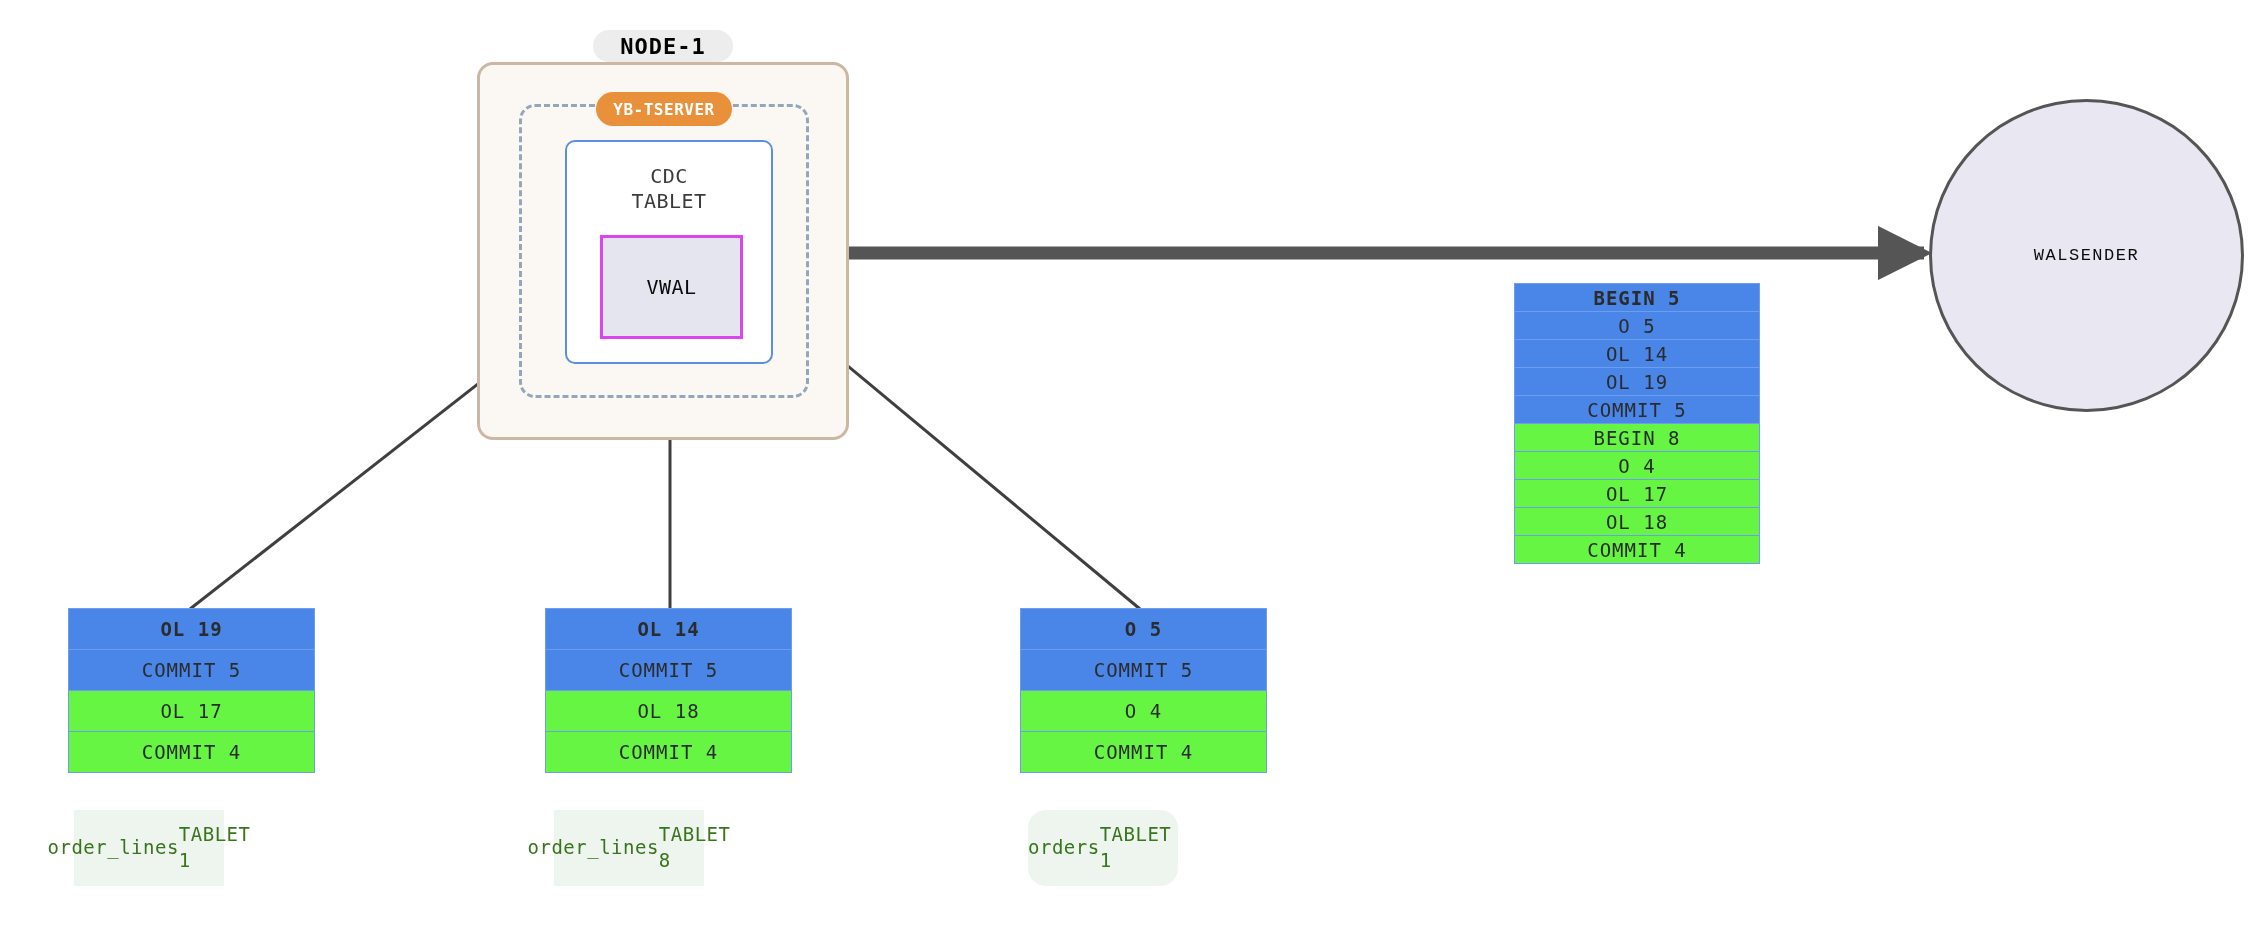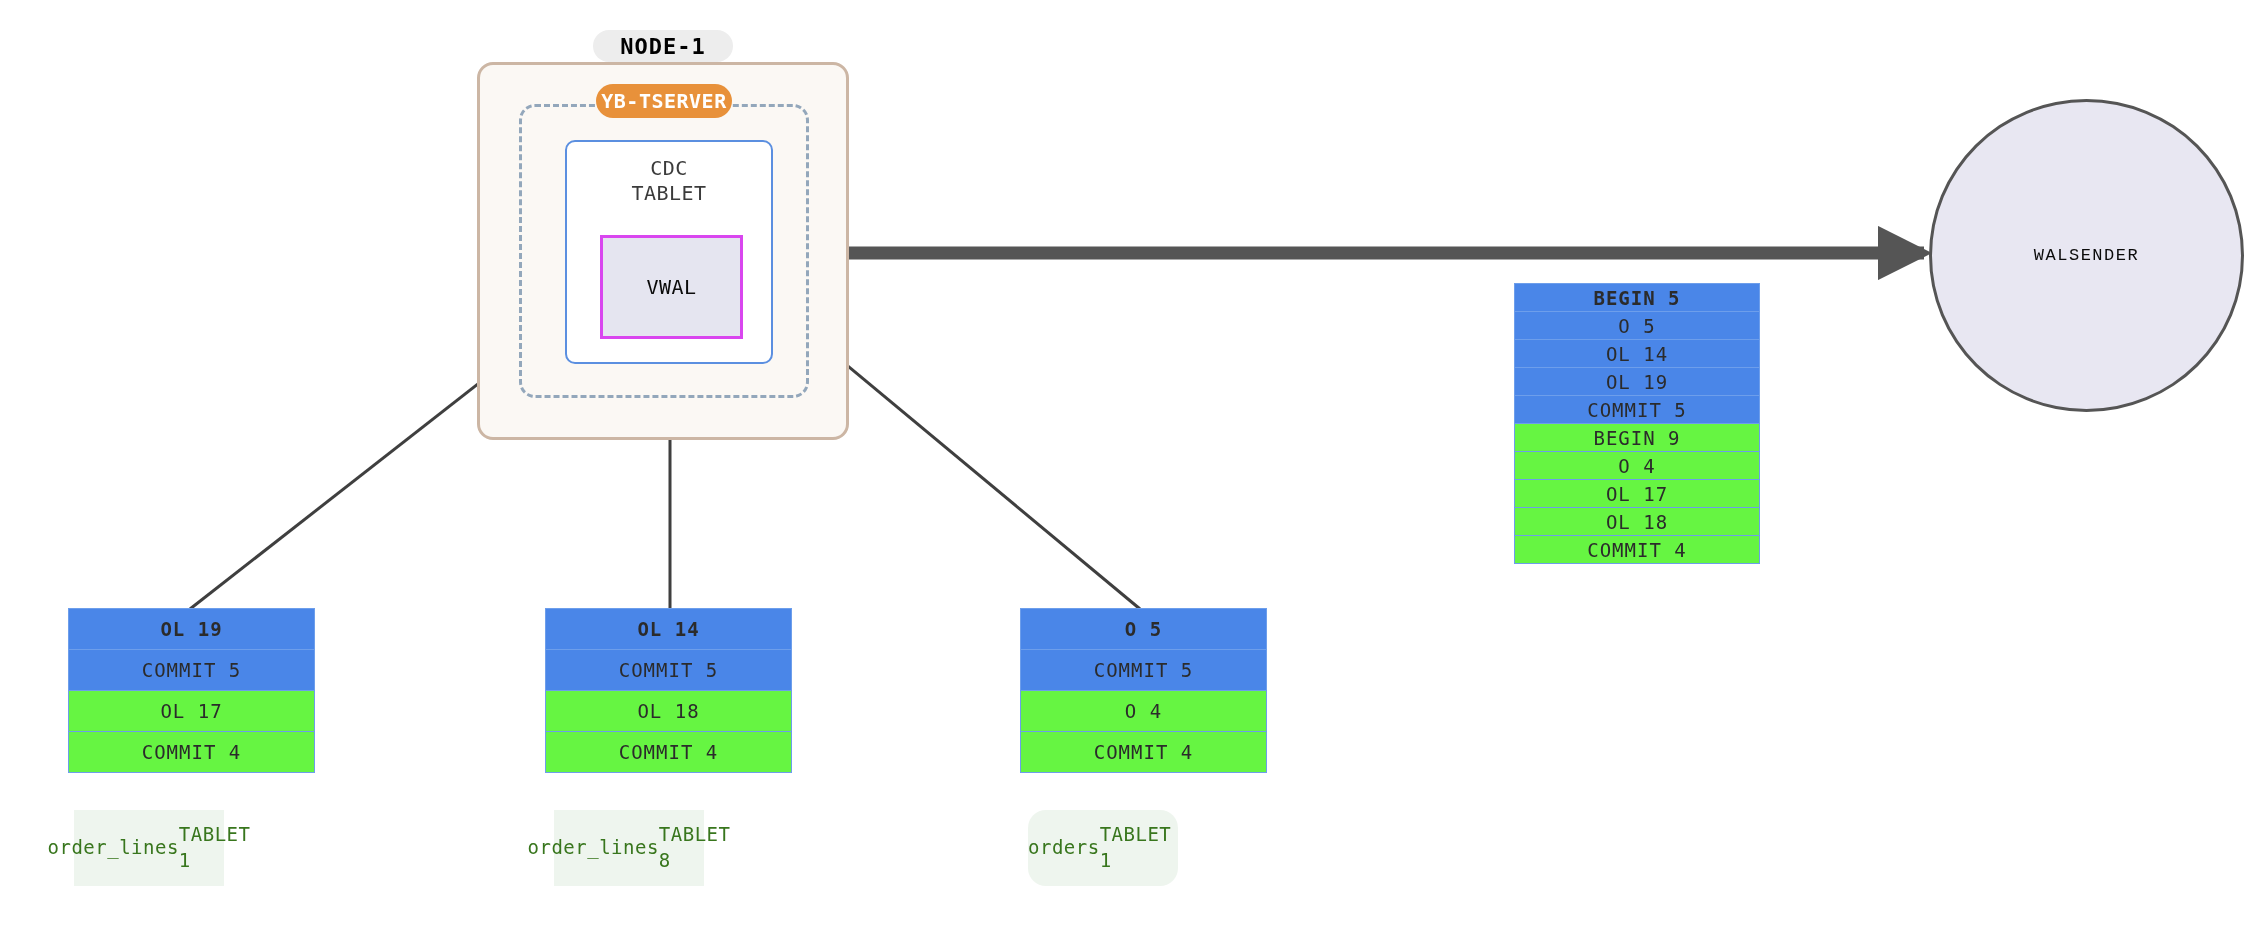--- a/index.html
+++ b/index.html
@@ -65,49 +65,49 @@
     width: 290px;
     height: 294px;
     border: 3px dashed #93a7bb;
     border-radius: 16px;
     background: transparent;
     box-sizing: border-box;
   }
   .tserver-pill {
     position: absolute;
     left: 596px;
-    top: 84px;
+    top: 92px;
     width: 136px;
     height: 34px;
     background: #e8913a;
     border-radius: 17px;
     display: flex;
     align-items: center;
     justify-content: center;
-    font-size: 20px;
+    font-size: 16px;
     font-weight: bold;
     letter-spacing: 0.5px;
     color: #ffffff;
     z-index: 6;
   }
   .cdc-box {
     position: absolute;
     left: 565px;
     top: 140px;
     width: 208px;
     height: 224px;
     border: 2px solid #5b8fe0;
     border-radius: 10px;
     background: #ffffff;
     box-sizing: border-box;
   }
   .cdc-title {
     position: absolute;
     left: 0;
-    top: 14px;
+    top: 22px;
     width: 100%;
     text-align: center;
     font-size: 20px;
     line-height: 1.25;
     color: #3b3b3b;
     letter-spacing: 0.5px;
   }
   .vwal-box {
     position: absolute;
     left: 600px;
@@ -228,21 +228,21 @@
   <div class="tserver-pill">YB-TSERVER</div>
 
   <div class="walsender">WALSENDER</div>
 
   <div class="stack ws" id="walsender-stack" style="left:1514px; top:283px; width:246px;">
       <div class="rec blue">BEGIN 5</div>
       <div class="rec blue">O 5</div>
       <div class="rec blue">OL 14</div>
       <div class="rec blue">OL 19</div>
       <div class="rec blue">COMMIT 5</div>
-      <div class="rec green">BEGIN 9</div>
+      <div class="rec green">BEGIN 8</div>
       <div class="rec green">O 4</div>
       <div class="rec green">OL 17</div>
       <div class="rec green">OL 18</div>
       <div class="rec green">COMMIT 4</div>
     </div>
 
   <div class="stack" id="tablet-stack-0" style="left:68px; top:608px; width:247px;">
       <div class="rec blue">OL 19</div>
       <div class="rec blue">COMMIT 5</div>
       <div class="rec green">OL 17</div>

